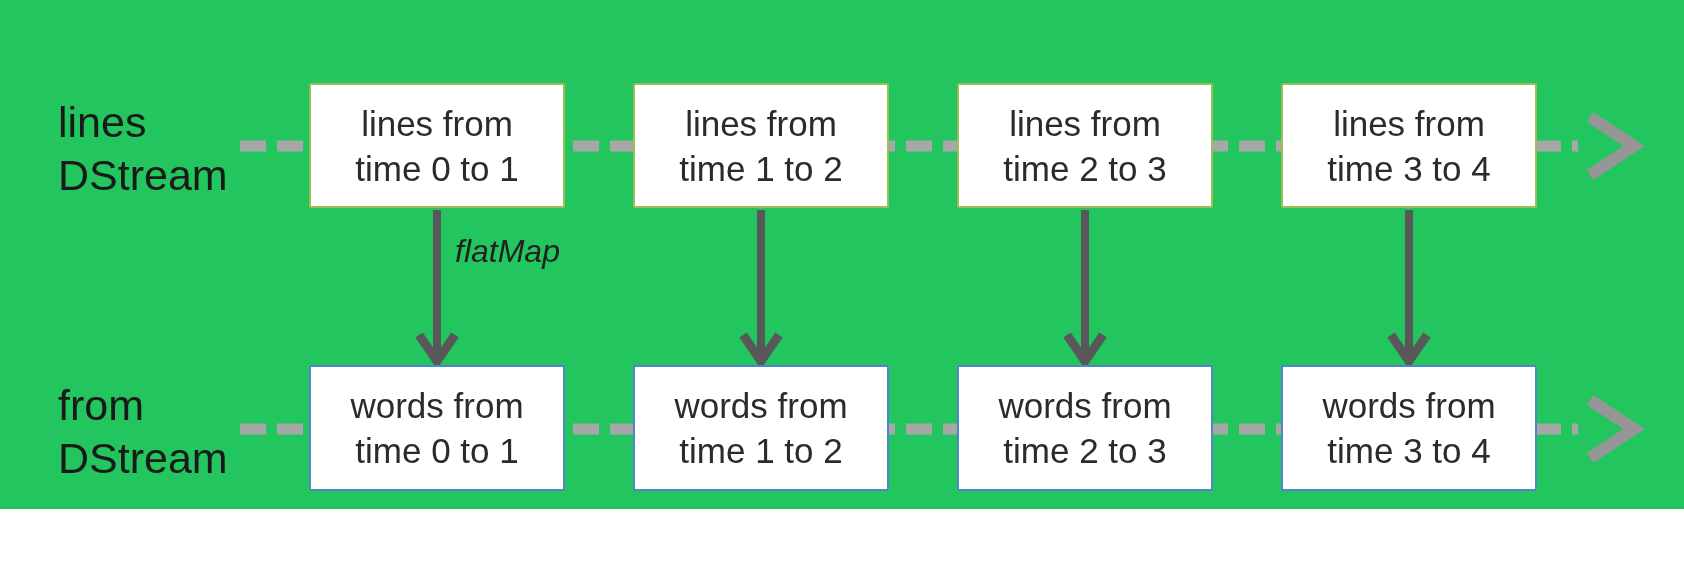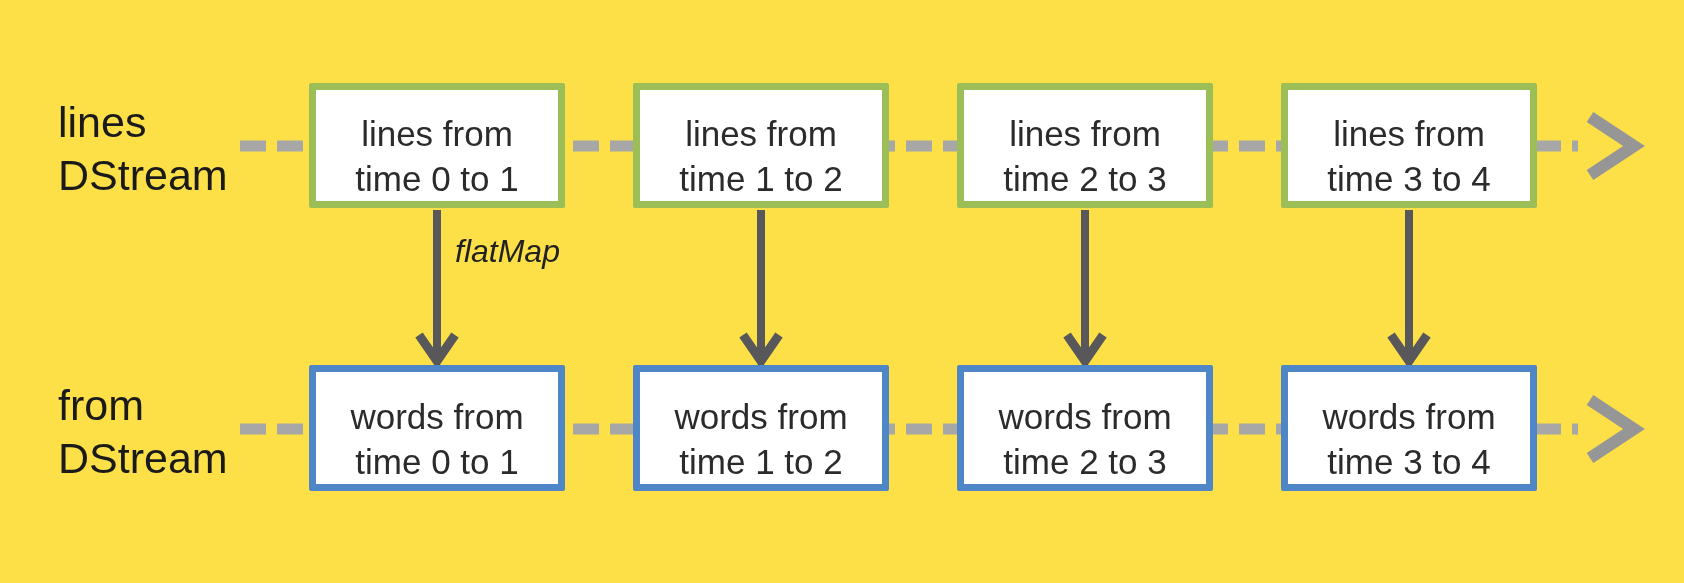--- a/index.html
+++ b/index.html
@@ -3,45 +3,45 @@
 <meta charset="utf-8">
 <style>
   html, body {
     margin: 0;
     padding: 0;
     background: #ffffff;
   }
   .canvas {
     position: relative;
     width: 1684px;
-    height: 583px;
-    background: #fde047;
+    height: 509px;
+    background: #22c55e;
     overflow: hidden;
     font-family: "Liberation Sans", sans-serif;
   }
   .connector-layer {
     position: absolute;
     left: 0;
     top: 0;
     width: 1684px;
     height: 583px;
     z-index: 1;
   }
   .stream-box {
     position: absolute;
     width: 256px;
     height: 125px;
     box-sizing: border-box;
     background: #ffffff;
-    border: 7px solid #0369a1;
+    border: 2px solid #0369a1;
     border-radius: 2px;
     display: flex;
     flex-direction: column;
     align-items: center;
-    justify-content: flex-end;
+    justify-content: center;
     text-align: center;
     font-size: 35px;
     line-height: 45px;
     color: #2b2b2b;
     z-index: 2;
   }
   .row-lines .stream-box { top: 83px; border-color: #9bbe57; }
   .row-words .stream-box { top: 365px; border-color: #4e86c8; height: 126px; }
   .box-pos-0 { left: 309px; }
   .box-pos-1 { left: 633px; }

